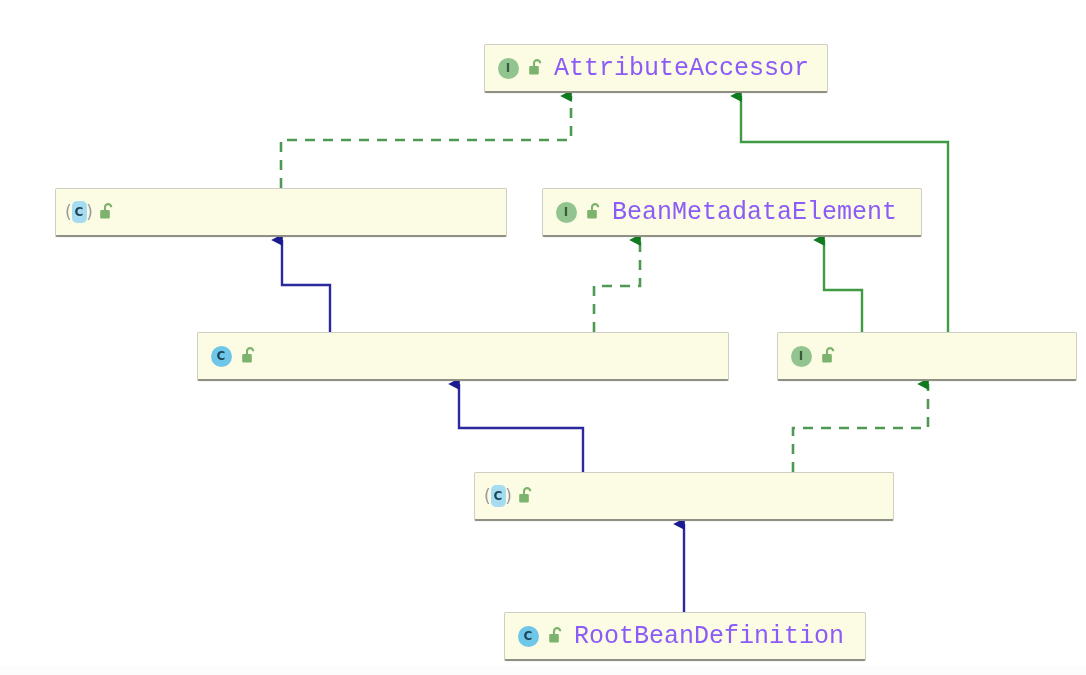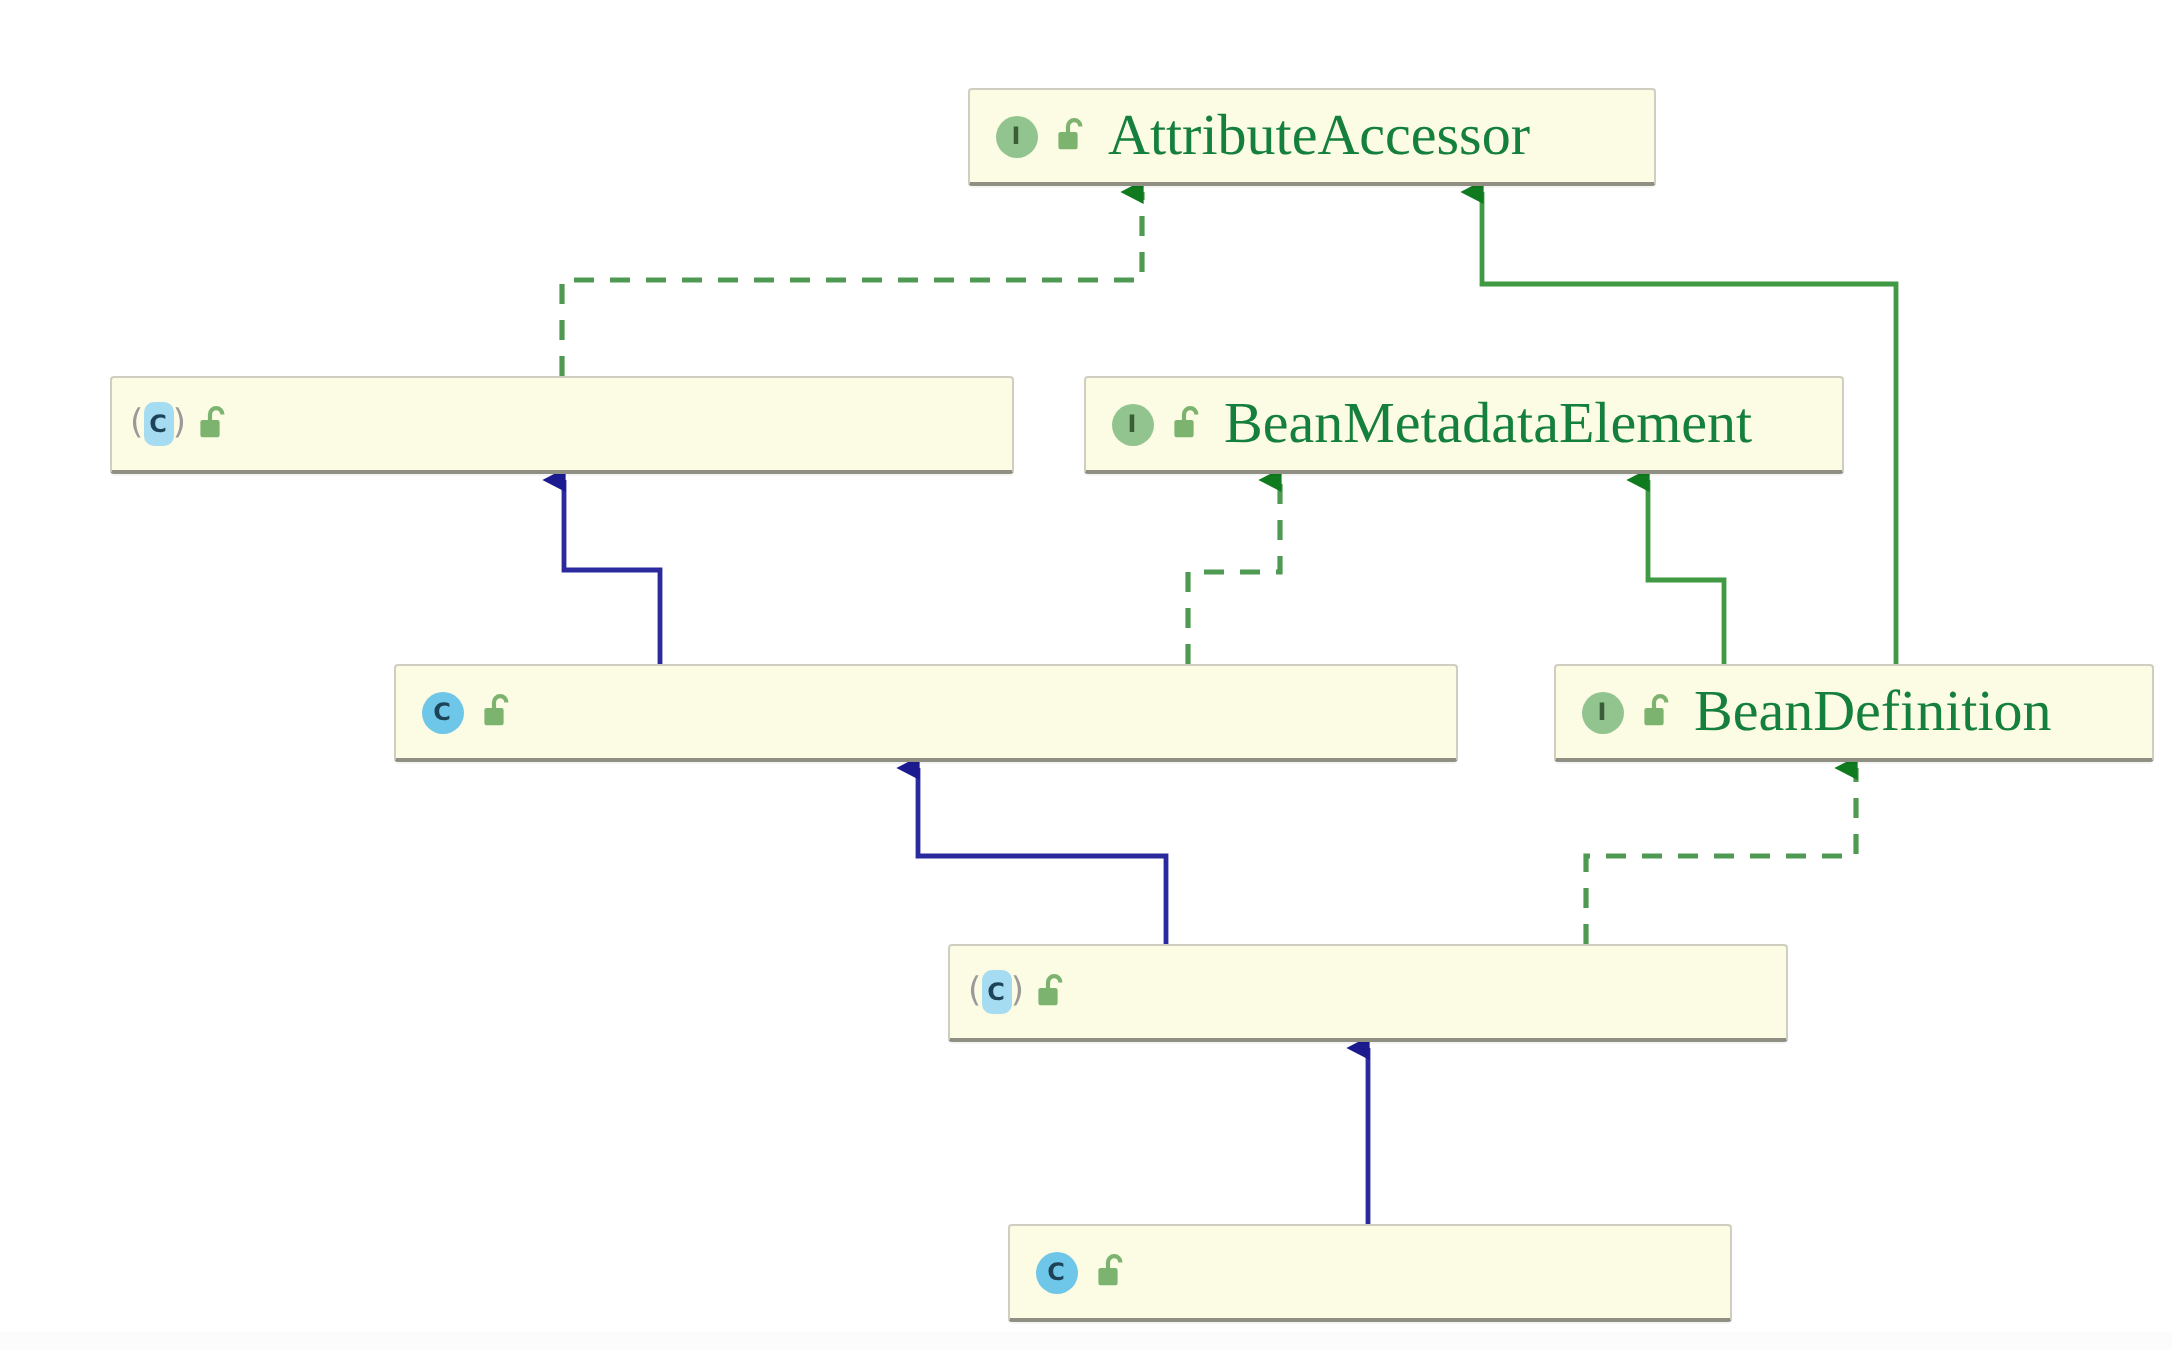--- a/index.html
+++ b/index.html
@@ -33,24 +33,24 @@
     border: 1px solid #cfcec0;
     border-bottom: 2px solid #8f8f84;
     border-radius: 2px;
     display: flex;
     align-items: center;
     padding: 0 10px 0 9px;
     white-space: nowrap;
     box-shadow: 0 1px 0 rgba(0,0,0,0.04);
   }
   .node-label {
-    font-family: Liberation Serif, serif;
-    font-size: 29px;
+    font-family: Liberation Mono, monospace;
+    font-size: 25px;
     letter-spacing: 0px;
-    color: #15803d;
+    color: #8b5cf6;
     line-height: 1;
     padding-left: 9px;
   }
   
   .kind-icon {
     position: relative;
     width: 28px;
     height: 26px;
     flex: 0 0 28px;
     display: flex;
@@ -210,21 +210,20 @@
   <div class="node" style="left:777px; top:332px; width:300px; height:49px;">
     <span class="kind-icon">
       <span class="kind-glyph iface">I</span>
     </span>
     <span>
       <svg class="lock-icon" viewBox="0 0 18 20" xmlns="http://www.w3.org/2000/svg">
         <path d="M7 8 V5.2 a3.1 3.1 0 0 1 6.2 0" fill="none" stroke="#7cb36e" stroke-width="2.1"></path>
         <rect x="2.2" y="8" width="9.6" height="8.6" rx="1.1" fill="#7cb36e"></rect>
       </svg>
     </span>
-    <span class="node-label">BeanDefinition</span>
   </div>
 
   <div class="node" style="left:474px; top:472px; width:420px; height:49px;">
     <span class="kind-icon abstract">
       <span class="paren left">(</span>
       <span class="kind-glyph cls">C</span>
       <span class="paren right">)</span>
     </span>
     <span>
       <svg class="lock-icon" viewBox="0 0 18 20" xmlns="http://www.w3.org/2000/svg">
@@ -237,18 +236,19 @@
   <div class="node" style="left:504px; top:612px; width:362px; height:49px;">
     <span class="kind-icon">
       <span class="kind-glyph cls">C</span>
     </span>
     <span>
       <svg class="lock-icon" viewBox="0 0 18 20" xmlns="http://www.w3.org/2000/svg">
         <path d="M7 8 V5.2 a3.1 3.1 0 0 1 6.2 0" fill="none" stroke="#7cb36e" stroke-width="2.1"></path>
         <rect x="2.2" y="8" width="9.6" height="8.6" rx="1.1" fill="#7cb36e"></rect>
       </svg>
     </span>
+    <span class="node-label">RootBeanDefinition</span>
   </div>
 
   <div class="bottom-strip"></div>
   <div class="watermark"></div>
 
 </div>
 
 </body></html>

